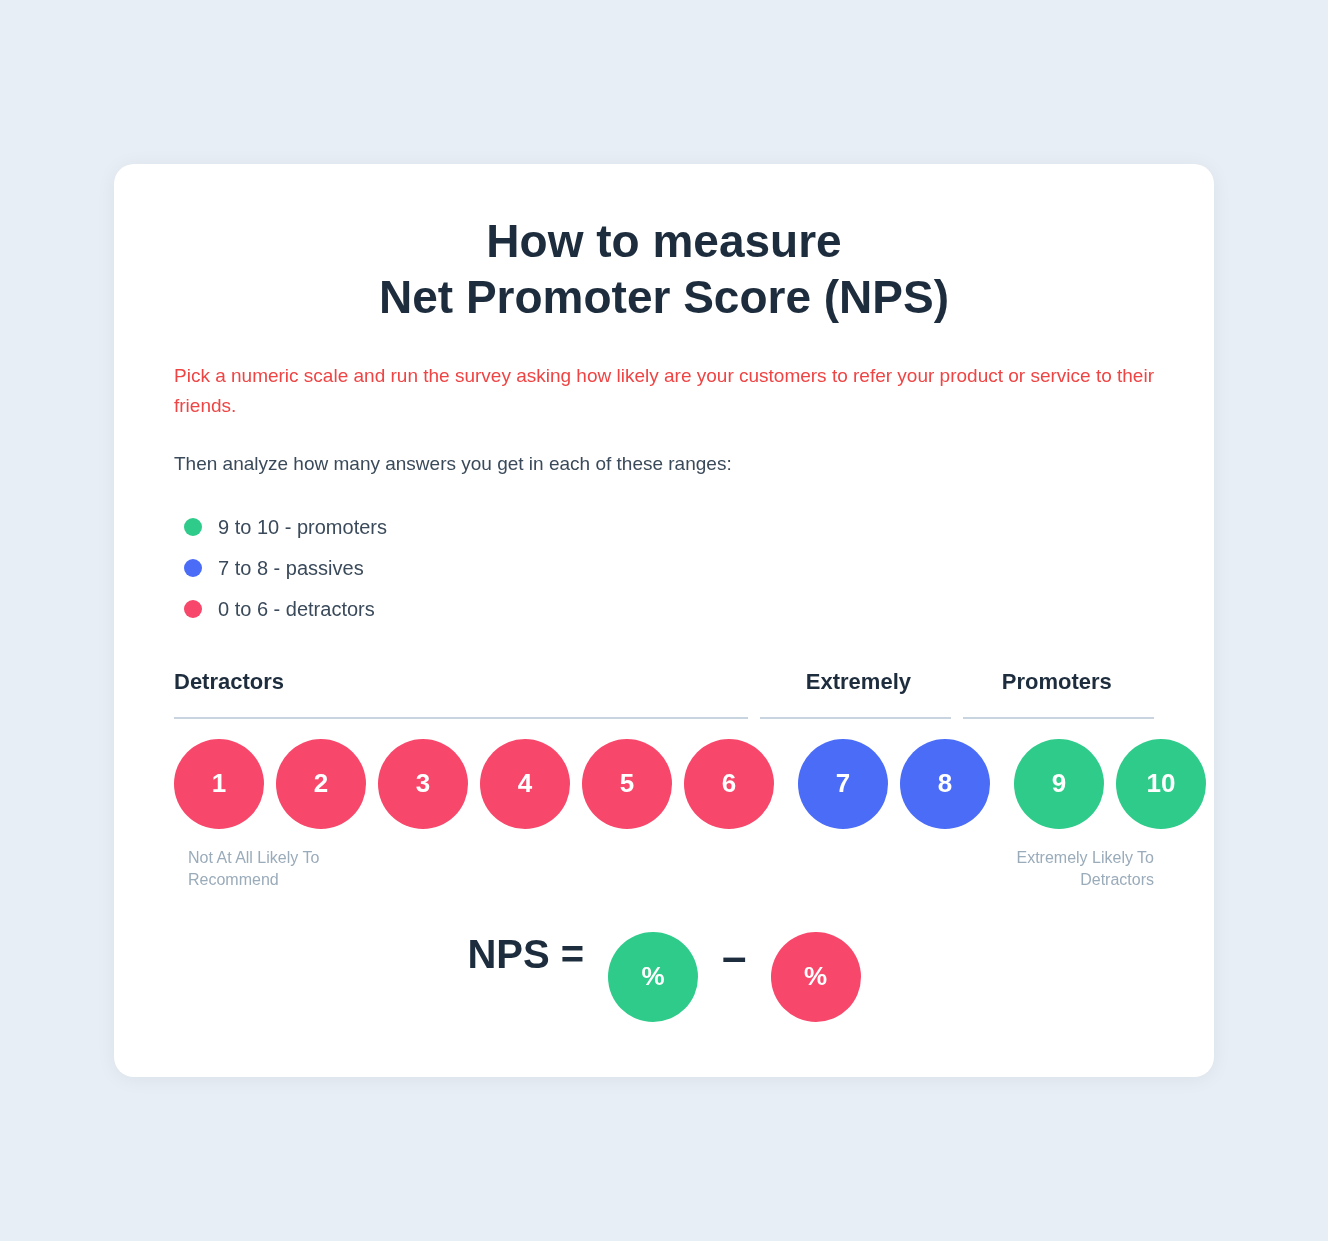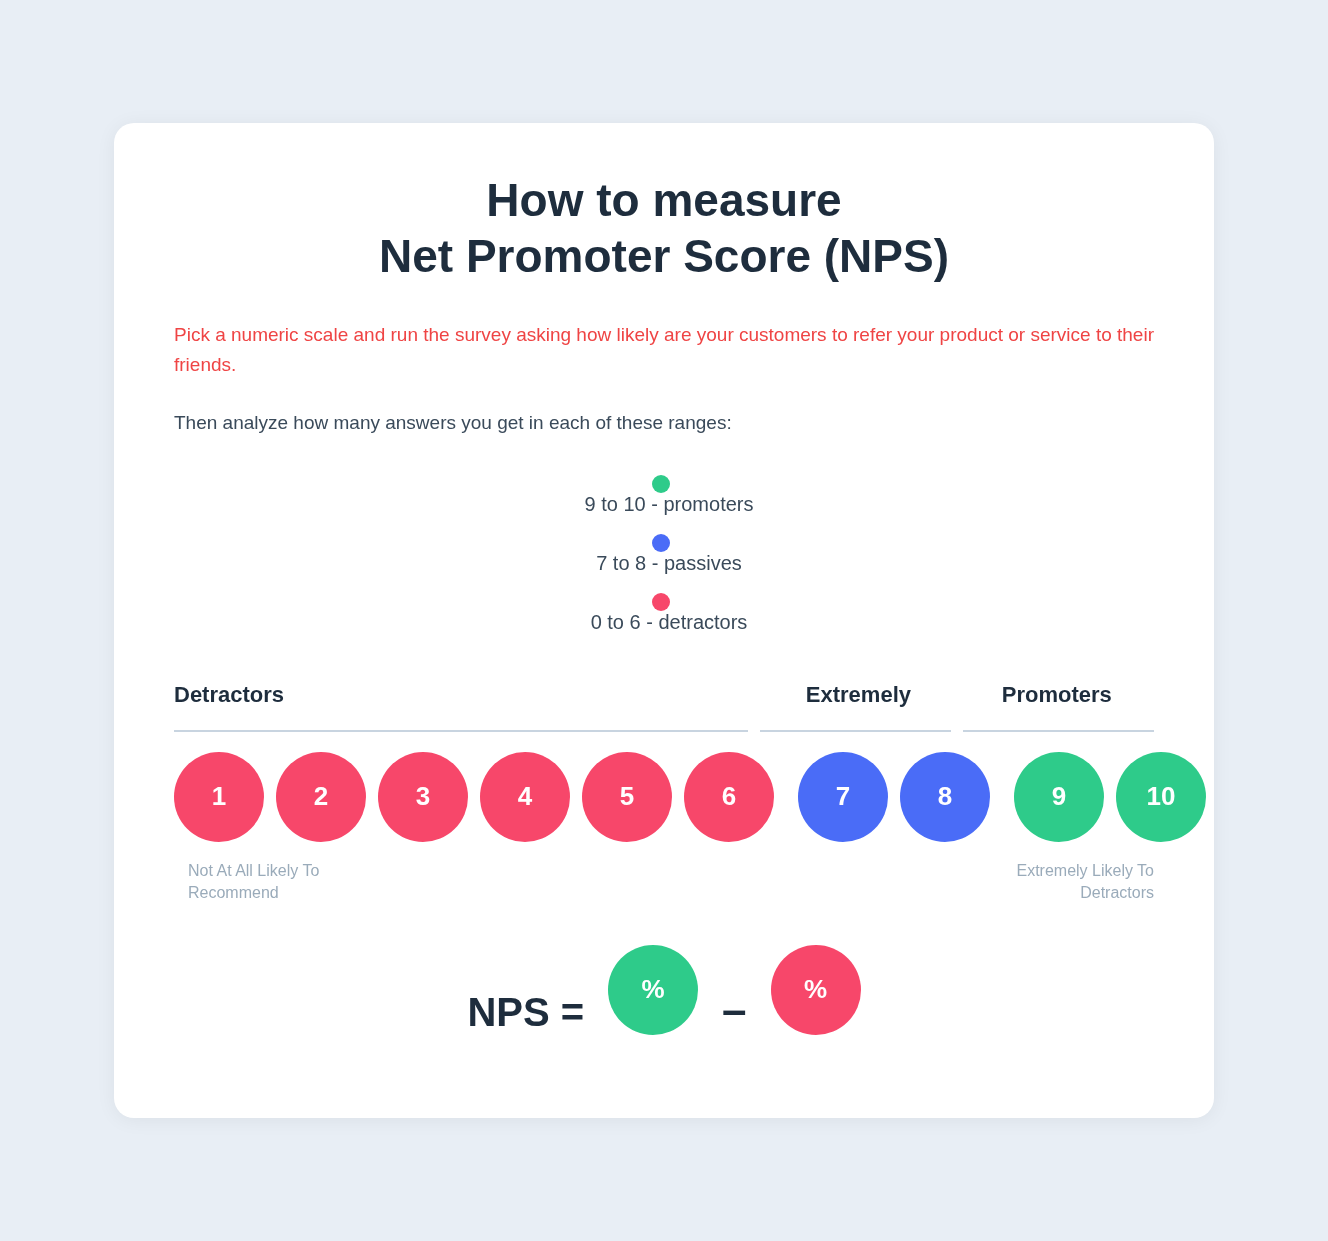--- a/index.html
+++ b/index.html
@@ -9,21 +9,21 @@
       display: flex;
       justify-content: center;
       align-items: center;
       min-height: 100vh;
       font-family: 'Segoe UI', Arial, sans-serif;
     }
 
     .card {
       background: #ffffff;
       border-radius: 20px;
-      padding: 50px 60px 83px 60px;
+      padding: 50px 60px 55px 60px;
       width: 1100px;
       max-width: 98vw;
       box-shadow: 0 2px 20px rgba(0,0,0,0.06);
     }
 
     .title {
       text-align: center;
       font-size: 46px;
       font-weight: 700;
       color: #1e2d3d;
@@ -50,21 +50,20 @@
       margin-bottom: 48px;
       padding-left: 10px;
     }
 
     .legend-list li {
       display: flex;
       align-items: center;
       font-size: 20px;
       color: #3a4a5a;
       margin-bottom: 18px;
-      flex-direction: column;
     }
 
     .legend-dot {
       width: 18px;
       height: 18px;
       border-radius: 50%;
       margin-right: 16px;
       flex-shrink: 0;
     }
 
@@ -168,21 +167,21 @@
       font-size: 16px;
       color: #9aabba;
       line-height: 1.4;
       text-align: right;
       width: 180px;
       margin-left: auto;
     }
 
     .nps-formula {
       display: flex;
-      align-items: flex-end;
+      align-items: flex-start;
       justify-content: center;
       margin-top: 40px;
       gap: 24px;
     }
 
     .nps-equals-text {
       font-size: 40px;
       font-weight: 800;
       color: #1e2d3d;
     }

